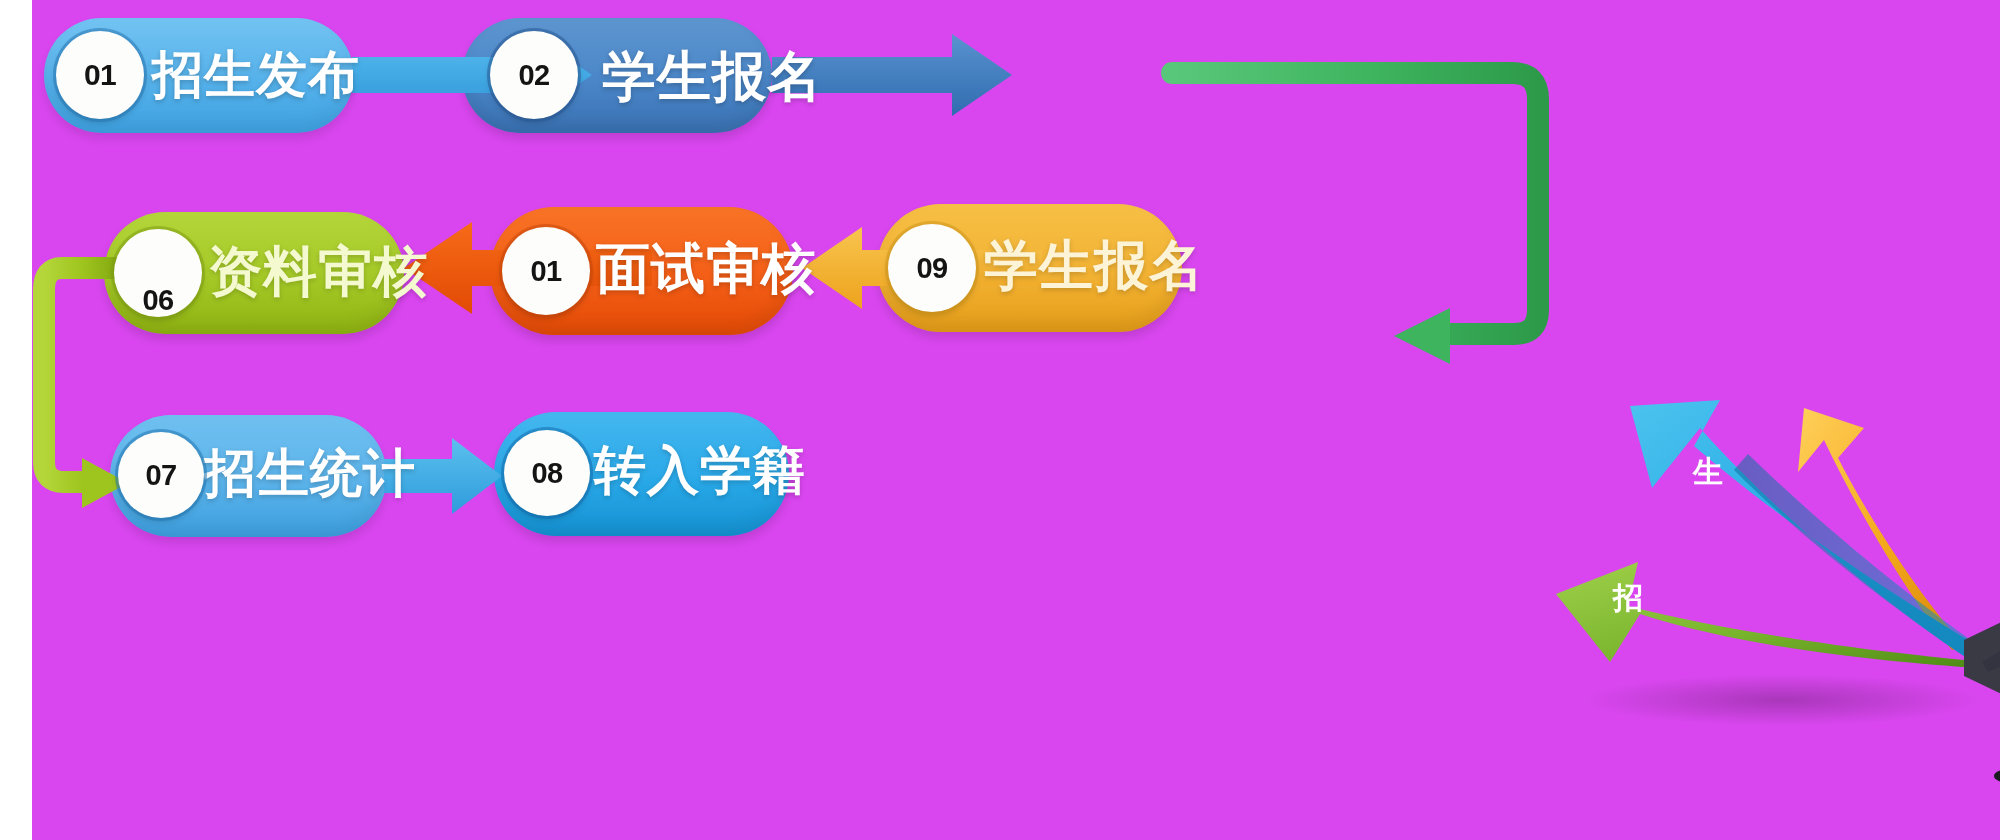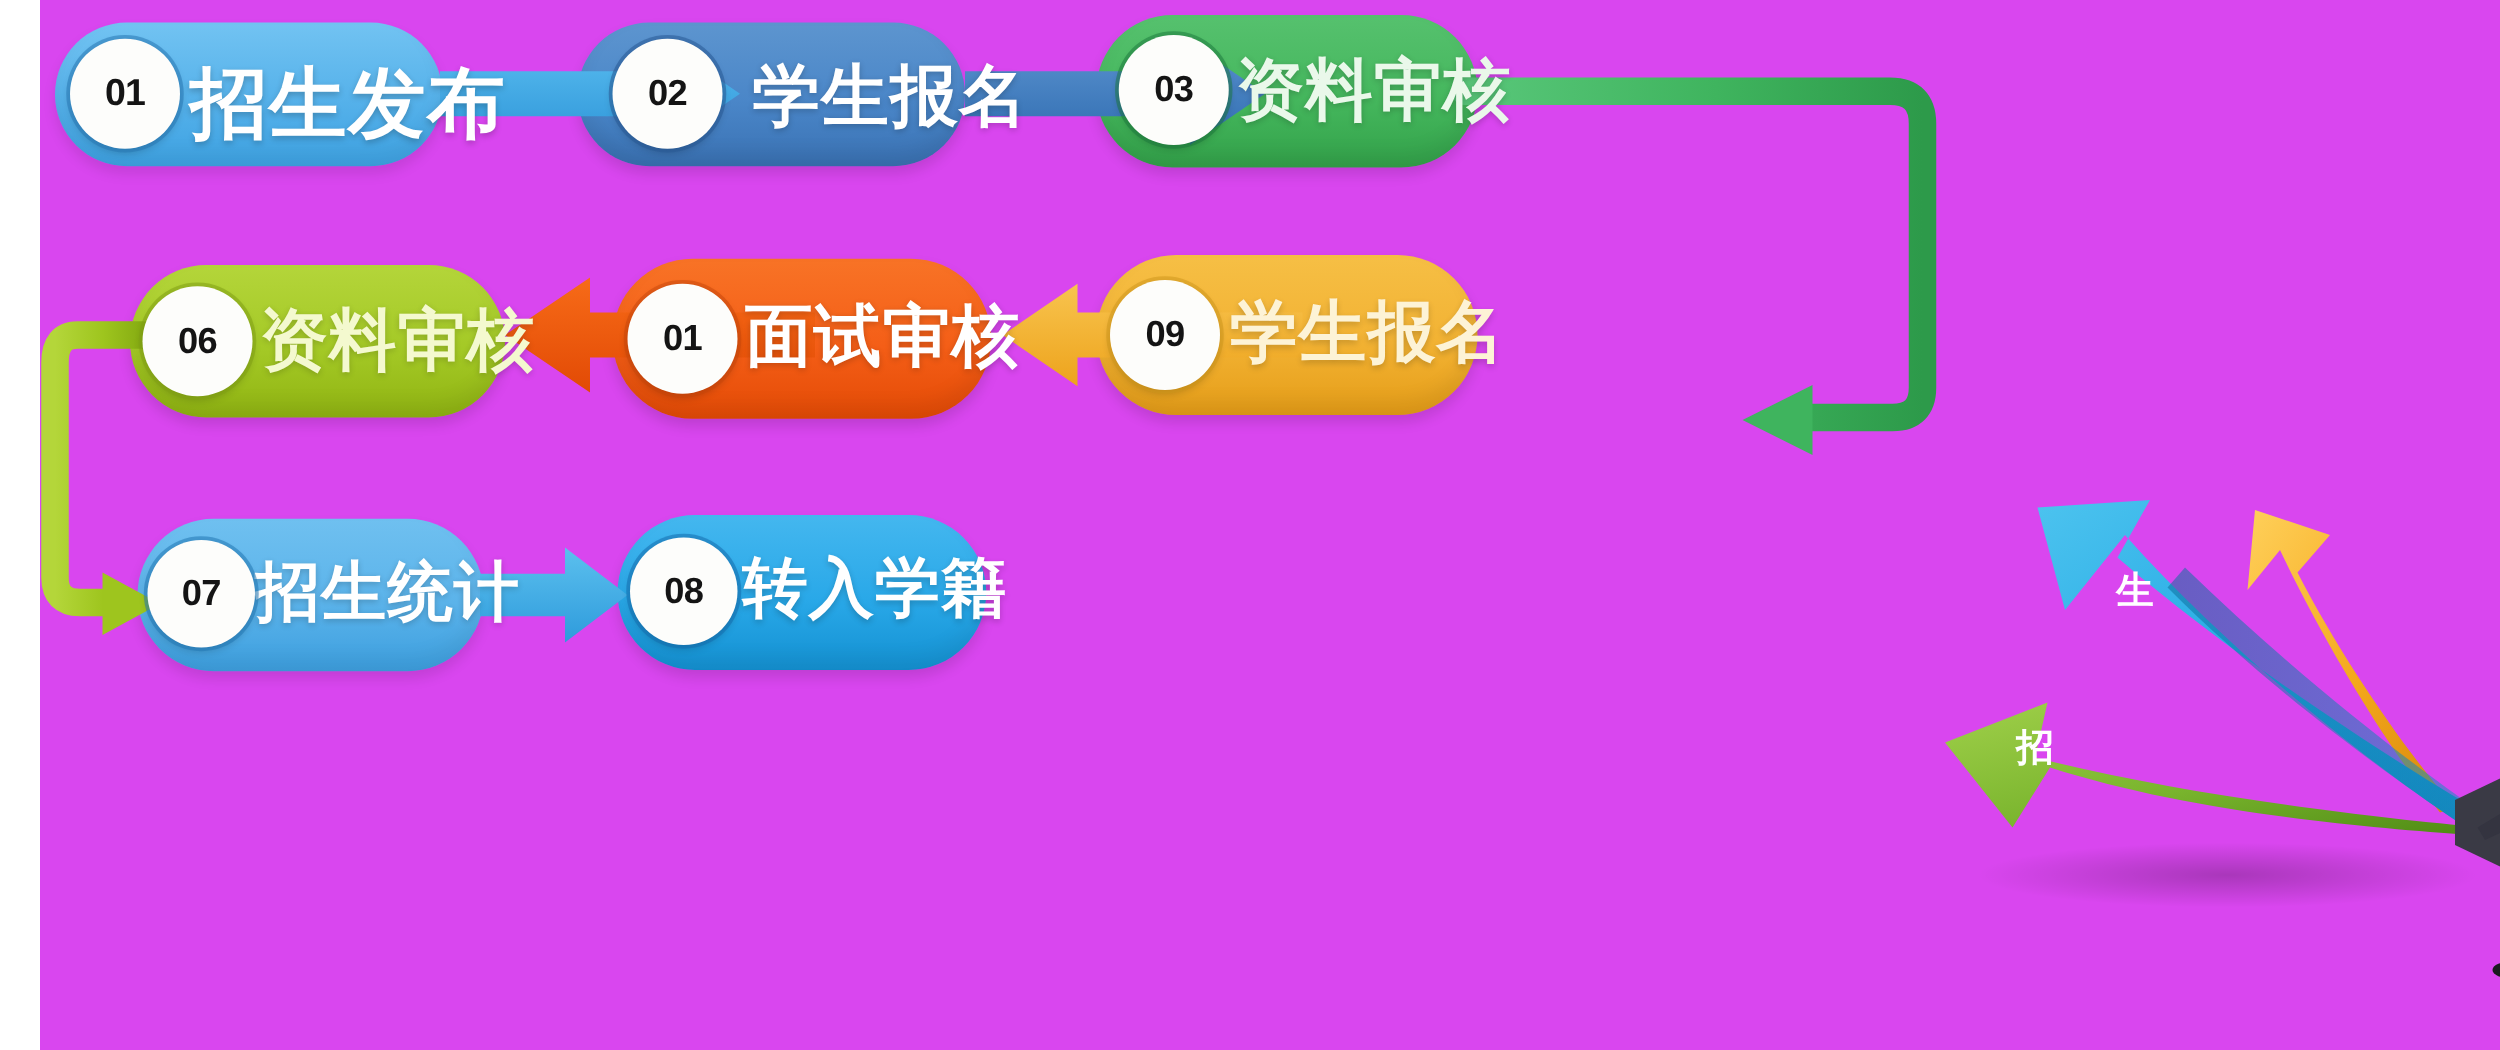--- a/index.html
+++ b/index.html
@@ -147,51 +147,41 @@
     </g>
   </svg>
 
   <div class="pill" style="left:12px; top:18px; width:310px; height:115px;">
     <div class="pill-body" style="background:linear-gradient(180deg,#72c3f2 0%,#55b1ea 55%,#3ea2e2 100%);
                 box-shadow:0 6px 10px rgba(0,0,0,0.10), inset 0 -10px 16px rgba(0,0,0,0.06);"></div>
     <div class="badge" style="left:12px; top:13px; width:88px; height:88px; font-size:30px;
                 box-shadow:0 0 0 3px rgba(40,120,180,0.55), 0 3px 7px rgba(0,0,0,0.22);">
       <span>01</span>
     </div>
-    <div class="pill-label" style="left:108px; top:23px; font-size:62px; color:#ffffff;
+    <div class="pill-label" style="left:108px; top:23px; font-size:51px; color:#ffffff;
                 text-shadow:0 2px 5px rgba(0,0,0,0.22);">招生发布</div>
   </div>
 
   <div class="pill" style="left:430px; top:18px; width:310px; height:115px;">
     <div class="pill-body" style="background:linear-gradient(180deg,#5d95cf 0%,#4a86c8 55%,#3a72b4 100%);
                 box-shadow:0 6px 10px rgba(0,0,0,0.12), inset 0 -10px 16px rgba(0,0,0,0.08);"></div>
     <div class="badge" style="left:28px; top:13px; width:88px; height:88px; font-size:29px;
                 box-shadow:0 0 0 3px rgba(40,90,150,0.55), 0 3px 7px rgba(0,0,0,0.22);">
       <span>02</span>
     </div>
     <div class="pill-label" style="left:140px; top:23px; font-size:54px; color:#ffffff;
                 text-shadow:0 2px 5px rgba(0,0,0,0.22);">学生报名</div>
   </div>
 
-  <div class="pill" style="left:845px; top:12px; width:305px; height:122px;">
-    <div class="pill-body" style="background:linear-gradient(180deg,#56c16e 0%,#45b75d 55%,#33a24a 100%);
-                box-shadow:0 6px 10px rgba(0,0,0,0.12), inset 0 -10px 16px rgba(0,0,0,0.07);"></div>
-    <div class="badge" style="left:18px; top:16px; width:88px; height:88px; font-size:29px;
-                box-shadow:0 0 0 3px rgba(25,120,60,0.5), 0 3px 7px rgba(0,0,0,0.22);">
-      <span>03</span>
-    </div>
-    <div class="pill-label" style="left:112px; top:24px; font-size:54px; color:#eaf8ea;
-                text-shadow:0 2px 5px rgba(0,0,0,0.20);">资料审核</div>
-  </div>
 
   <div class="pill" style="left:72px; top:212px; width:300px; height:122px;">
     <div class="pill-body" style="background:linear-gradient(180deg,#b4d53a 0%,#a4c926 55%,#90b412 100%);
                 box-shadow:0 6px 10px rgba(0,0,0,0.12), inset 0 -10px 16px rgba(0,0,0,0.07);"></div>
     <div class="badge" style="left:10px; top:17px; width:88px; height:88px; font-size:29px;
-                box-shadow:0 0 0 3px rgba(130,160,20,0.55), 0 3px 7px rgba(0,0,0,0.20);">
+                box-shadow:0 0 0 3px rgba(130,160,20,0.55), 0 3px 7px rgba(0,0,0,0.20);align-items:flex-end;">
       <span>06</span>
     </div>
     <div class="pill-label" style="left:104px; top:24px; font-size:54px; color:#f4f9cf;
                 text-shadow:0 2px 5px rgba(0,0,0,0.18);">资料审核</div>
   </div>
 
   <div class="pill" style="left:458px; top:207px; width:303px; height:128px;">
     <div class="pill-body" style="background:linear-gradient(180deg,#f87326 0%,#f45e17 55%,#e44b06 100%);
                 box-shadow:0 6px 10px rgba(0,0,0,0.13), inset 0 -10px 16px rgba(0,0,0,0.07);"></div>
     <div class="badge" style="left:12px; top:20px; width:88px; height:88px; font-size:29px;

